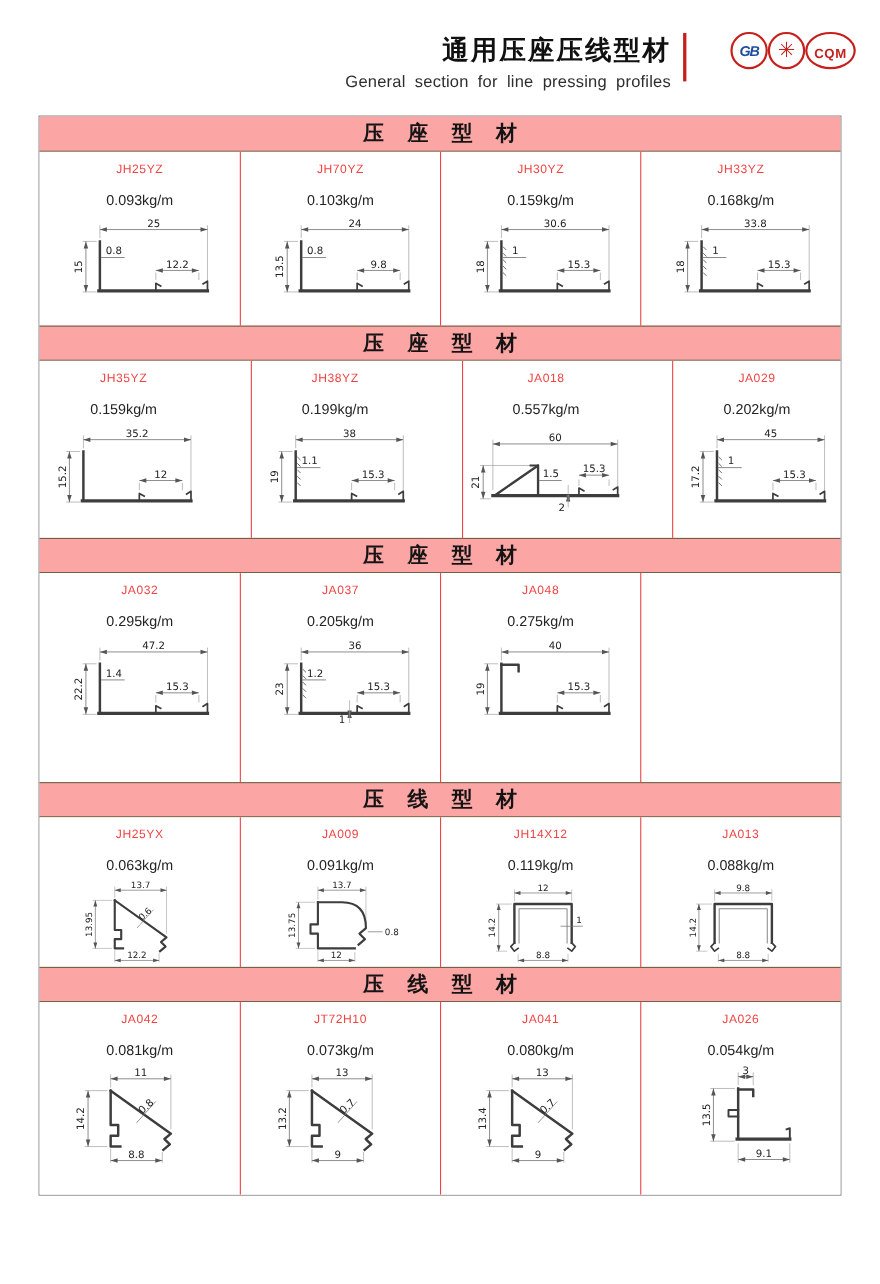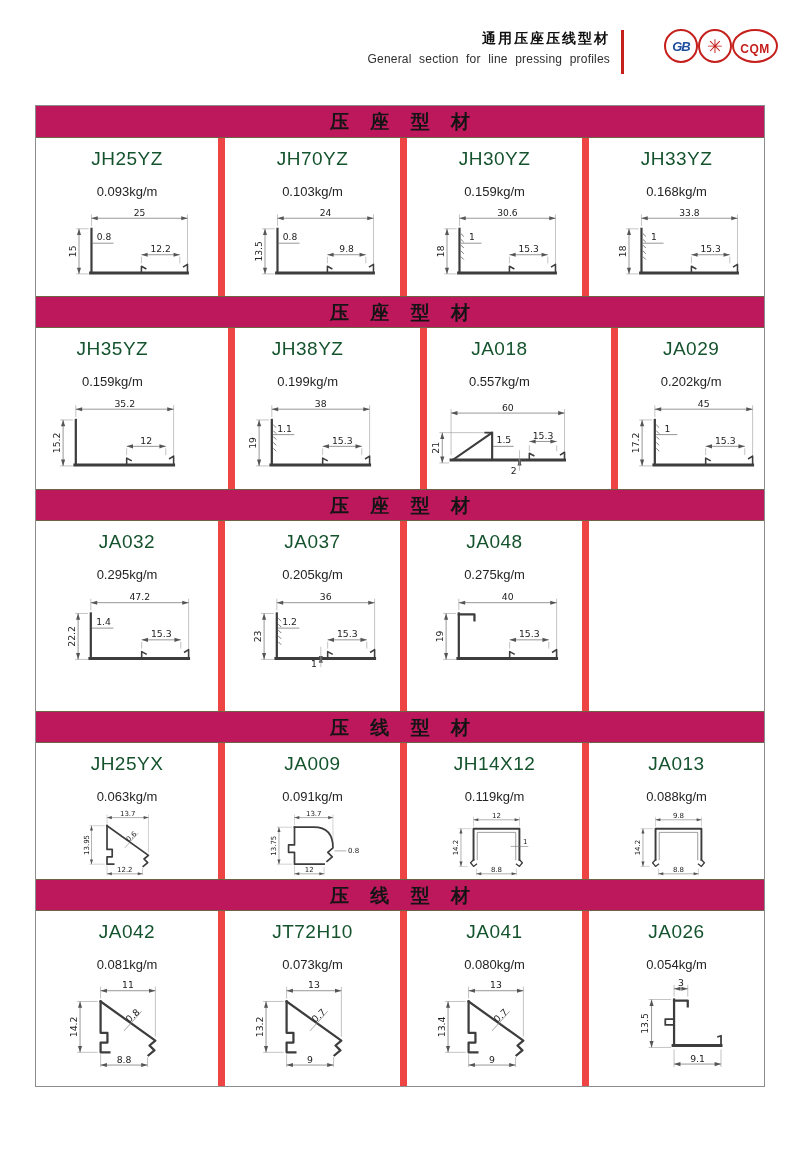--- a/index.html
+++ b/index.html
@@ -4,42 +4,42 @@
 <title>通用压座压线型材</title>
 <style>
   *{margin:0;padding:0;box-sizing:border-box}
   html,body{width:800px;height:1167px;background:#fff;overflow:hidden;
     font-family:"Liberation Sans","DejaVu Sans",sans-serif;color:#222}
   .page{position:absolute;inset:0;width:800px;height:1167px;background:#fff}
 
   
   header{position:absolute;top:22px;left:0;width:100%;height:72px}
   .titles{position:absolute;right:190px;top:8px;text-align:right}
-  .t-zh{font-size:14px;font-weight:700;color:#101010;letter-spacing:2px;white-space:nowrap}
-  .t-en{font-size:12px;color:#2e2e2e;margin-top:4px;word-spacing:4px;letter-spacing:.2px;white-space:nowrap}
+  .t-zh{font-size:24px;font-weight:700;color:#101010;letter-spacing:2px;white-space:nowrap}
+  .t-en{font-size:15px;color:#2e2e2e;margin-top:4px;word-spacing:4px;letter-spacing:.2px;white-space:nowrap}
   .red-divider{position:absolute;right:176px;top:8px;width:3px;height:44px;background:#c5201c}
   .logos{position:absolute;right:22px;top:7px;display:flex;align-items:center}
   .logo{width:34px;height:34px;border-radius:50%;border:2.5px solid #c5201c;background:#fff;
     display:flex;flex-direction:column;align-items:center;justify-content:center;color:#c5201c;overflow:hidden}
   .logo-gb .lmain{color:#1d4e9e;font-weight:700;font-style:italic;font-size:13px;letter-spacing:-1px}
   .logo-emblem .lmain{font-size:19px;line-height:1;color:#c5201c}
   .logo-cqm{width:46px;border-radius:50%}
   .logo-cqm .lsub{font-size:5.5px;line-height:1;letter-spacing:.5px;margin-bottom:1px}
   .logo-cqm .lmain{font-size:12px;font-weight:700;line-height:1;letter-spacing:.5px;border-top:1px solid #c5201c;border-bottom:1px solid #c5201c;padding:14px 1px}
 
   
   .catalog{position:absolute;left:35px;top:105px;width:730px;border:1px solid #8c8c8c;background:#fff}
-  .banner{height:32px;line-height:32px;text-align:center;background:#be185d;
+  .banner{height:32px;line-height:32px;text-align:center;background:#fca5a5;
     border-top:1px solid #6e6347;border-bottom:1px solid #6e6347;
     font-size:19px;font-weight:700;letter-spacing:8px;text-indent:8px;color:#141414}
   .section:first-child .banner{border-top:none}
   .grid{display:grid;grid-template-columns:repeat(4,1fr);background:#fff}
-  .cell{border-left:7px solid #ef4444;padding-top:10px;display:flex;flex-direction:column;align-items:center;overflow:hidden}
+  .cell{border-left:1px solid #ef4444;padding-top:10px;display:flex;flex-direction:column;align-items:center;overflow:hidden}
   .cell:first-child{border-left:none}
-  .p-code{font-size:19px;color:#14532d;letter-spacing:.5px}
+  .p-code{font-size:11px;color:#ef4444;letter-spacing:.5px}
   .p-weight{font-size:13px;color:#242424;margin-top:14px}
   .drawing{margin-top:1px}
   .drawing text{font-family:"DejaVu Sans",sans-serif}
 
   
   footer{position:absolute;top:1096px;left:0;width:800px;height:71px}
   .redbar{position:absolute;left:0;top:19px;width:742px;height:31px;background:#e2231a;
     clip-path:polygon(0 0,100% 0,calc(100% - 26px) 100%,0 100%);display:flex;align-items:center}
   .note{margin-left:46px;color:#fff;font-size:10px;font-weight:700;letter-spacing:1.5px;white-space:nowrap}
   .brand{position:absolute;left:612px;top:5px;display:flex;align-items:center;gap:5px;color:#fff}

